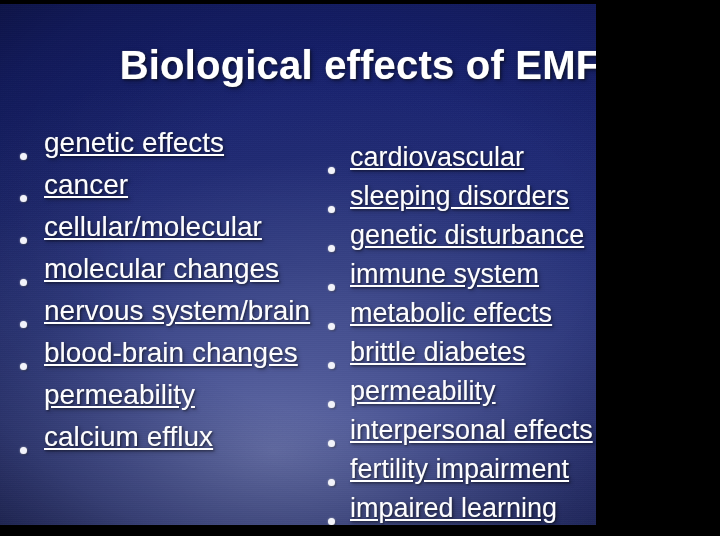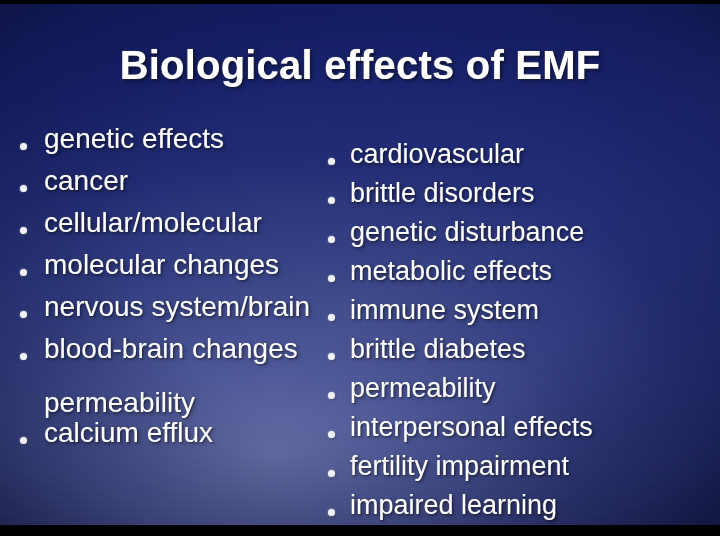--- a/index.html
+++ b/index.html
@@ -7,21 +7,21 @@
     margin: 0;
     padding: 0;
     background: #000;
   }
   body {
     font-family: "Liberation Sans", sans-serif;
   }
 
   #slide {
     position: relative;
-    width: 720px;
+    width: 596px;
     height: 536px;
     overflow: hidden;
     background: #be185d;
   }
 
   
   .letterbox {
     position: absolute;
     left: 0;
     width: 720px;
@@ -112,22 +112,23 @@
   .col {
     position: absolute;
     z-index: 12;
     color: #ffffff;
   }
   .col-left  { left: 14px;  top: 118px; width: 350px; }
   .col-right { left: 324px; top: 115px; width: 376px; margin-top: 20px; }
 
   .bullet-row {
     display: flex;
-    align-items: center;
+    align-items: flex-end;
     white-space: nowrap;
+    text-decoration: underline;
   }
   .col-left  .bullet-row { height: 42px; }
   .col-right .bullet-row { height: 39px; }
 
   .marker {
     flex: 0 0 auto;
     width: 7px;
     height: 7px;
     border-radius: 50%;
     background: #f2f3fa;
@@ -213,40 +214,40 @@
 
   <div class="col col-right">
 
     <div class="bullet-row">
       <span class="marker"></span>
       <span class="item-label">cardiovascular</span>
     </div>
 
     <div class="bullet-row">
       <span class="marker"></span>
-      <span class="item-label">brittle disorders</span>
+      <span class="item-label">sleeping disorders</span>
     </div>
 
     <div class="bullet-row">
       <span class="marker"></span>
       <span class="item-label">genetic disturbance</span>
     </div>
 
     <div class="bullet-row">
       <span class="marker"></span>
+      <span class="item-label">immune system</span>
+    </div>
+
+    <div class="bullet-row">
+      <span class="marker"></span>
       <span class="item-label">metabolic effects</span>
     </div>
 
     <div class="bullet-row">
       <span class="marker"></span>
-      <span class="item-label">immune system</span>
-    </div>
-
-    <div class="bullet-row">
-      <span class="marker"></span>
       <span class="item-label">brittle diabetes</span>
     </div>
 
     <div class="bullet-row">
       <span class="marker"></span>
       <span class="item-label">permeability</span>
     </div>
 
     <div class="bullet-row">
       <span class="marker"></span>

